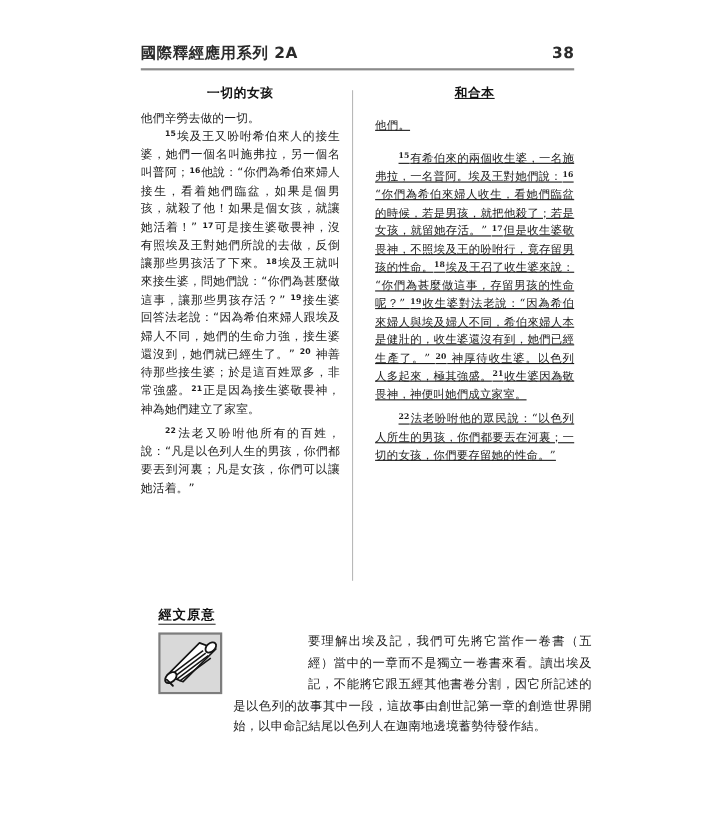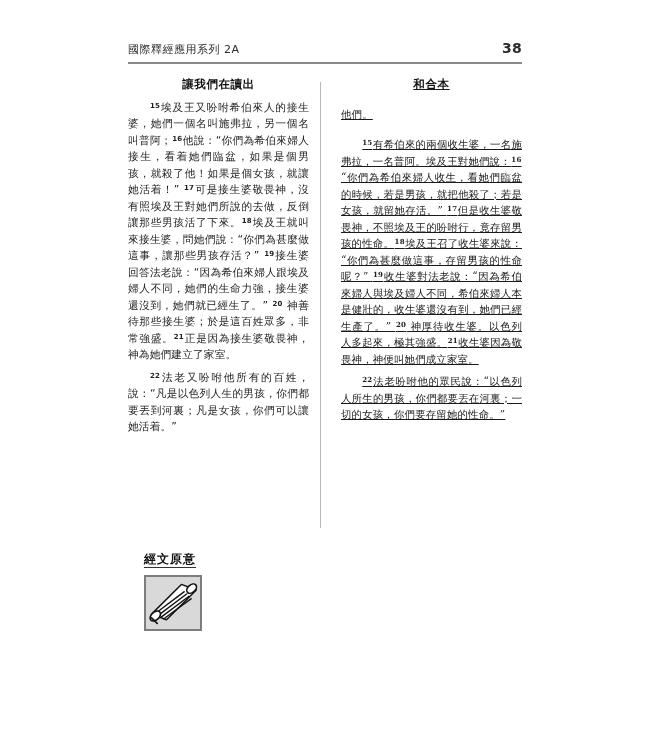--- a/index.html
+++ b/index.html
@@ -29,22 +29,22 @@
   .running-head {
     position: absolute;
     left: 128px;
     top: 40px;
     width: 394px;
     display: flex;
     align-items: baseline;
     justify-content: space-between;
   }
   .rh-title {
-    font-size: 11px;
-    font-weight: 400;
+    font-size: 14px;
+    font-weight: 700;
     letter-spacing: 0.5px;
     color: #2b2b2b;
     white-space: nowrap;
   }
   .rh-folio {
     font-size: 14px;
     font-weight: 600;
     color: #2b2b2b;
     letter-spacing: 0.3px;
     margin-left: 40px;
@@ -184,21 +184,22 @@
   <div class="running-head">
     <span class="rh-title">國際釋經應用系列 2A</span>
     <span class="rh-folio">38</span>
   </div>
   <div class="rh-rule"></div>
 
   <div class="cols">
     <div class="col-divider"></div>
 
     <div class="col col-left">
-      <h2 class="col-head">讓我們在讀出</h2>
+      <h2 class="col-head">一切的女孩</h2>
+      <p>他們辛勞去做的一切。</p>
       <p class="indent"><sup class="vs">15</sup>埃及王又吩咐希伯來人的接生婆，她們一個名叫施弗拉，另一個名叫普阿；<sup class="vs">16</sup>他說：“你們為希伯來婦人接生，看着她們臨盆，如果是個男孩，就殺了他！如果是個女孩，就讓她活着！” <sup class="vs">17</sup>可是接生婆敬畏神，沒有照埃及王對她們所說的去做，反倒讓那些男孩活了下來。<sup class="vs">18</sup>埃及王就叫來接生婆，問她們說：“你們為甚麼做這事，讓那些男孩存活？” <sup class="vs">19</sup>接生婆回答法老說：“因為希伯來婦人跟埃及婦人不同，她們的生命力強，接生婆還沒到，她們就已經生了。” <sup class="vs">20</sup> 神善待那些接生婆；於是這百姓眾多，非常強盛。<sup class="vs">21</sup>正是因為接生婆敬畏神，神為她們建立了家室。</p>
       <p class="indent gap"><sup class="vs">22</sup>法老又吩咐他所有的百姓，說：“凡是以色列人生的男孩，你們都要丟到河裏；凡是女孩，你們可以讓她活着。”</p>
     </div>
 
     <div class="col col-right">
       <h2 class="col-head">和合本</h2>
       <p>他們。</p>
       <p class="indent"><sup class="vs">15</sup>有希伯來的兩個收生婆，一名施弗拉，一名普阿。埃及王對她們說：<sup class="vs">16</sup> “你們為希伯來婦人收生，看她們臨盆的時候，若是男孩，就把他殺了；若是女孩，就留她存活。” <sup class="vs">17</sup>但是收生婆敬畏神，不照埃及王的吩咐行，竟存留男孩的性命。<sup class="vs">18</sup>埃及王召了收生婆來說：“你們為甚麼做這事，存留男孩的性命呢？” <sup class="vs">19</sup>收生婆對法老說：“因為希伯來婦人與埃及婦人不同，希伯來婦人本是健壯的，收生婆還沒有到，她們已經生產了。” <sup class="vs">20</sup> 神厚待收生婆。以色列人多起來，極其強盛。<sup class="vs">21</sup>收生婆因為敬畏神，神便叫她們成立家室。</p>
       <p class="indent gap"><sup class="vs">22</sup>法老吩咐他的眾民說：“以色列人所生的男孩，你們都要丟在河裏；一切的女孩，你們要存留她的性命。”</p>
     </div>
@@ -222,16 +223,17 @@
           </g>
 
           <ellipse cx="10" cy="42" rx="6.5" ry="4.2" transform="rotate(-42 10 42)" fill="#ffffff" stroke="#141414" stroke-width="1.8"></ellipse>
 
           <ellipse cx="49" cy="12.5" rx="6" ry="4" transform="rotate(-42 49 12.5)" fill="#ffffff" stroke="#141414" stroke-width="1.8"></ellipse>
 
           <path d="M6,44 L12,50" stroke="#141414" stroke-width="1.8" stroke-linecap="round"></path>
         </svg>
       </span>
 
+      <p class="wrap-first" style="margin-left: 0px;"><span style="float: left; width: 68px; height: 58.5px;"></span>要理解出埃及記，我們可先將它當作一卷書（五經）當中的一章而不是獨立一卷書來看。讀出埃及記，不能將它跟五經其他書卷分割，因它所記述的是以色列的故事其中一段，這故事由創世記第一章的創造世界開始，以申命記結尾以色列人在迦南地邊境蓄勢待發作結。</p>
     </div>
   </div>
 
 </div>
 
 </body></html>

